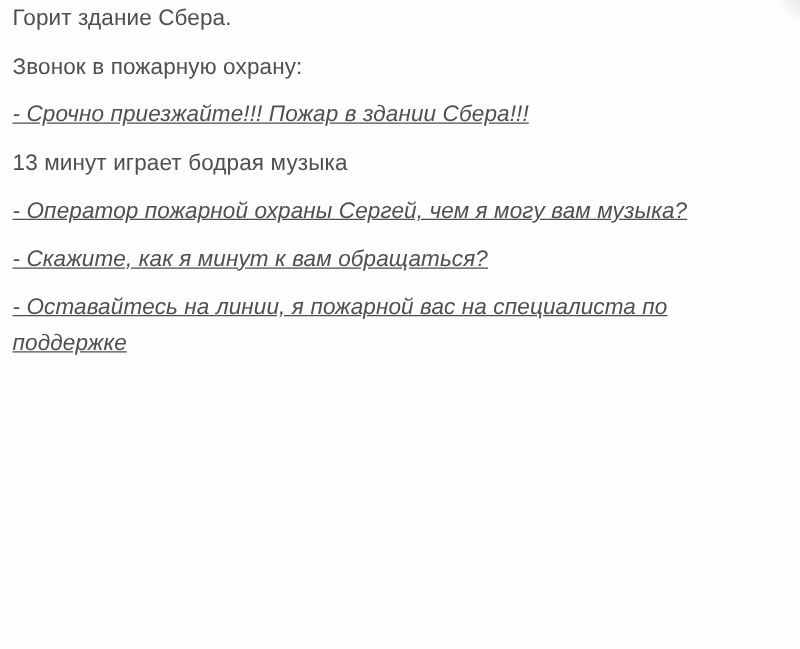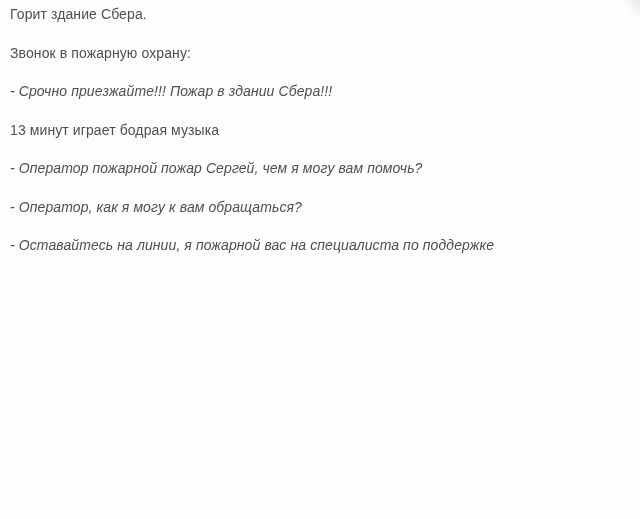--- a/index.html
+++ b/index.html
@@ -19,35 +19,36 @@
     height: 519px;
     box-sizing: border-box;
     padding: 0 10px;
     
     background:
       radial-gradient(circle 46px at 652px -10px, rgba(120,120,125,0.28), rgba(120,120,125,0.0) 70%),
       #fdfdfd;
   }
   .page p {
     margin: 0 0 9.5px 0;
-    font-size: 14px;
+    font-size: 18px;
     line-height: 29px;
     color: #4f4f4f;
     letter-spacing: 0.1px;
     white-space: pre-line; 
   }
   .page p.italic {
     font-style: italic;
+    text-decoration: underline;
   }
 </style>
 </head>
 <body>
 
 <main class="page">
   <p>Горит здание Сбера.</p>
   <p>Звонок в пожарную охрану:</p>
   <p class="italic">- Срочно приезжайте!!! Пожар в здании Сбера!!!</p>
   <p>13 минут играет бодрая музыка</p>
-  <p class="italic">- Оператор пожарной пожар Сергей, чем я могу вам помочь?</p>
-  <p class="italic">- Оператор, как я могу к вам обращаться?</p>
+  <p class="italic">- Оператор пожарной охраны Сергей, чем я могу вам музыка?</p>
+  <p class="italic">- Скажите, как я минут к вам обращаться?</p>
   <p class="italic">- Оставайтесь на линии, я пожарной вас на специалиста по поддержке</p>
 
 </main>
 
 </body></html>

